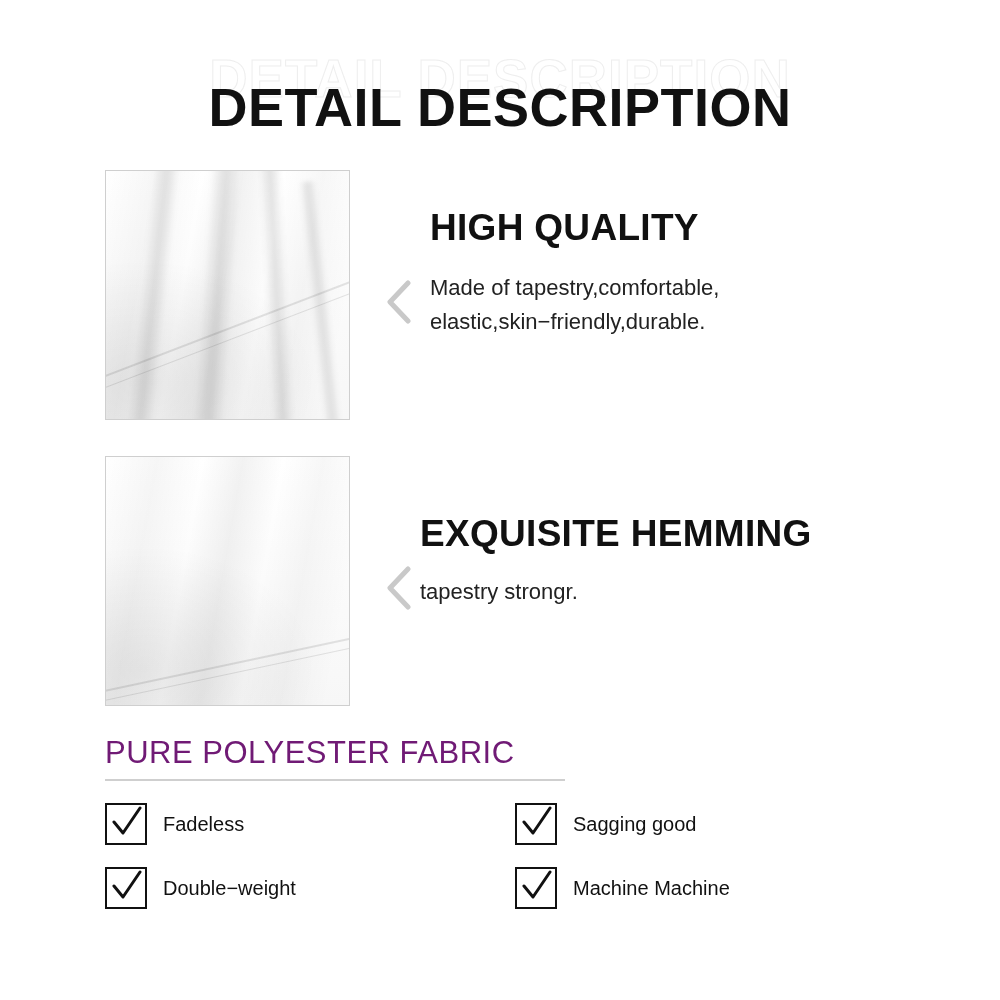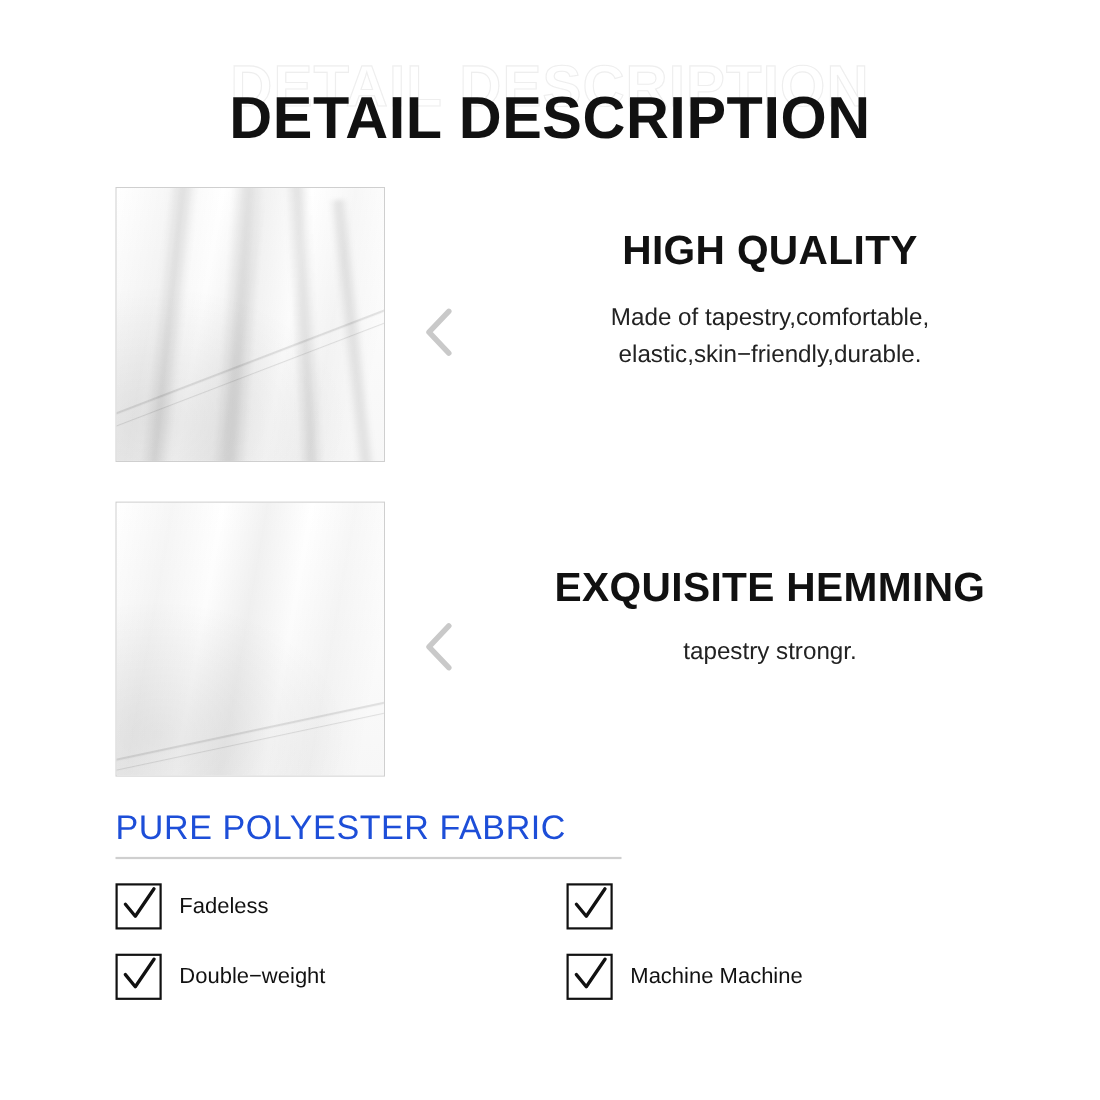--- a/index.html
+++ b/index.html
@@ -117,21 +117,20 @@
     width: 30px;
     height: 44px;
   }
   .arrow svg { display: block; }
 
   .feature-text {
     position: absolute;
     left: 430px;
     top: 38px;
     width: 540px;
-    text-align: center;
   }
   .feature-title {
     font-size: 37px;
     font-weight: 700;
     letter-spacing: 0.3px;
     color: #111111;
     margin: 0 0 22px 0;
     line-height: 1.1;
   }
   .feature-desc {
@@ -148,21 +147,21 @@
   .fabric-block {
     position: absolute;
     left: 105px;
     top: 735px;
     width: 790px;
   }
   .fabric-heading {
     font-size: 31px;
     font-weight: 400;
     letter-spacing: 0.5px;
-    color: #1d4ed8;
+    color: #701a75;
     margin: 0 0 8px 0;
   }
   .fabric-rule {
     width: 460px;
     height: 2px;
     background: #cfcfcf;
     margin: 0 0 22px 0;
   }
   .check-grid {
     display: grid;
@@ -260,20 +259,21 @@
         </span>
         <span class="check-label">Fadeless</span>
       </div>
 
       <div class="check-item">
         <span class="checkbox">
           <svg width="32" height="34" viewBox="0 0 32 34" fill="none" xmlns="http://www.w3.org/2000/svg">
             <path d="M4 16 L13 27 L30 2" stroke="#111111" stroke-width="3" stroke-linecap="round" stroke-linejoin="round"></path>
           </svg>
         </span>
+        <span class="check-label">Sagging good</span>
       </div>
 
       <div class="check-item">
         <span class="checkbox">
           <svg width="32" height="34" viewBox="0 0 32 34" fill="none" xmlns="http://www.w3.org/2000/svg">
             <path d="M4 16 L13 27 L30 2" stroke="#111111" stroke-width="3" stroke-linecap="round" stroke-linejoin="round"></path>
           </svg>
         </span>
         <span class="check-label">Double−weight</span>
       </div>

